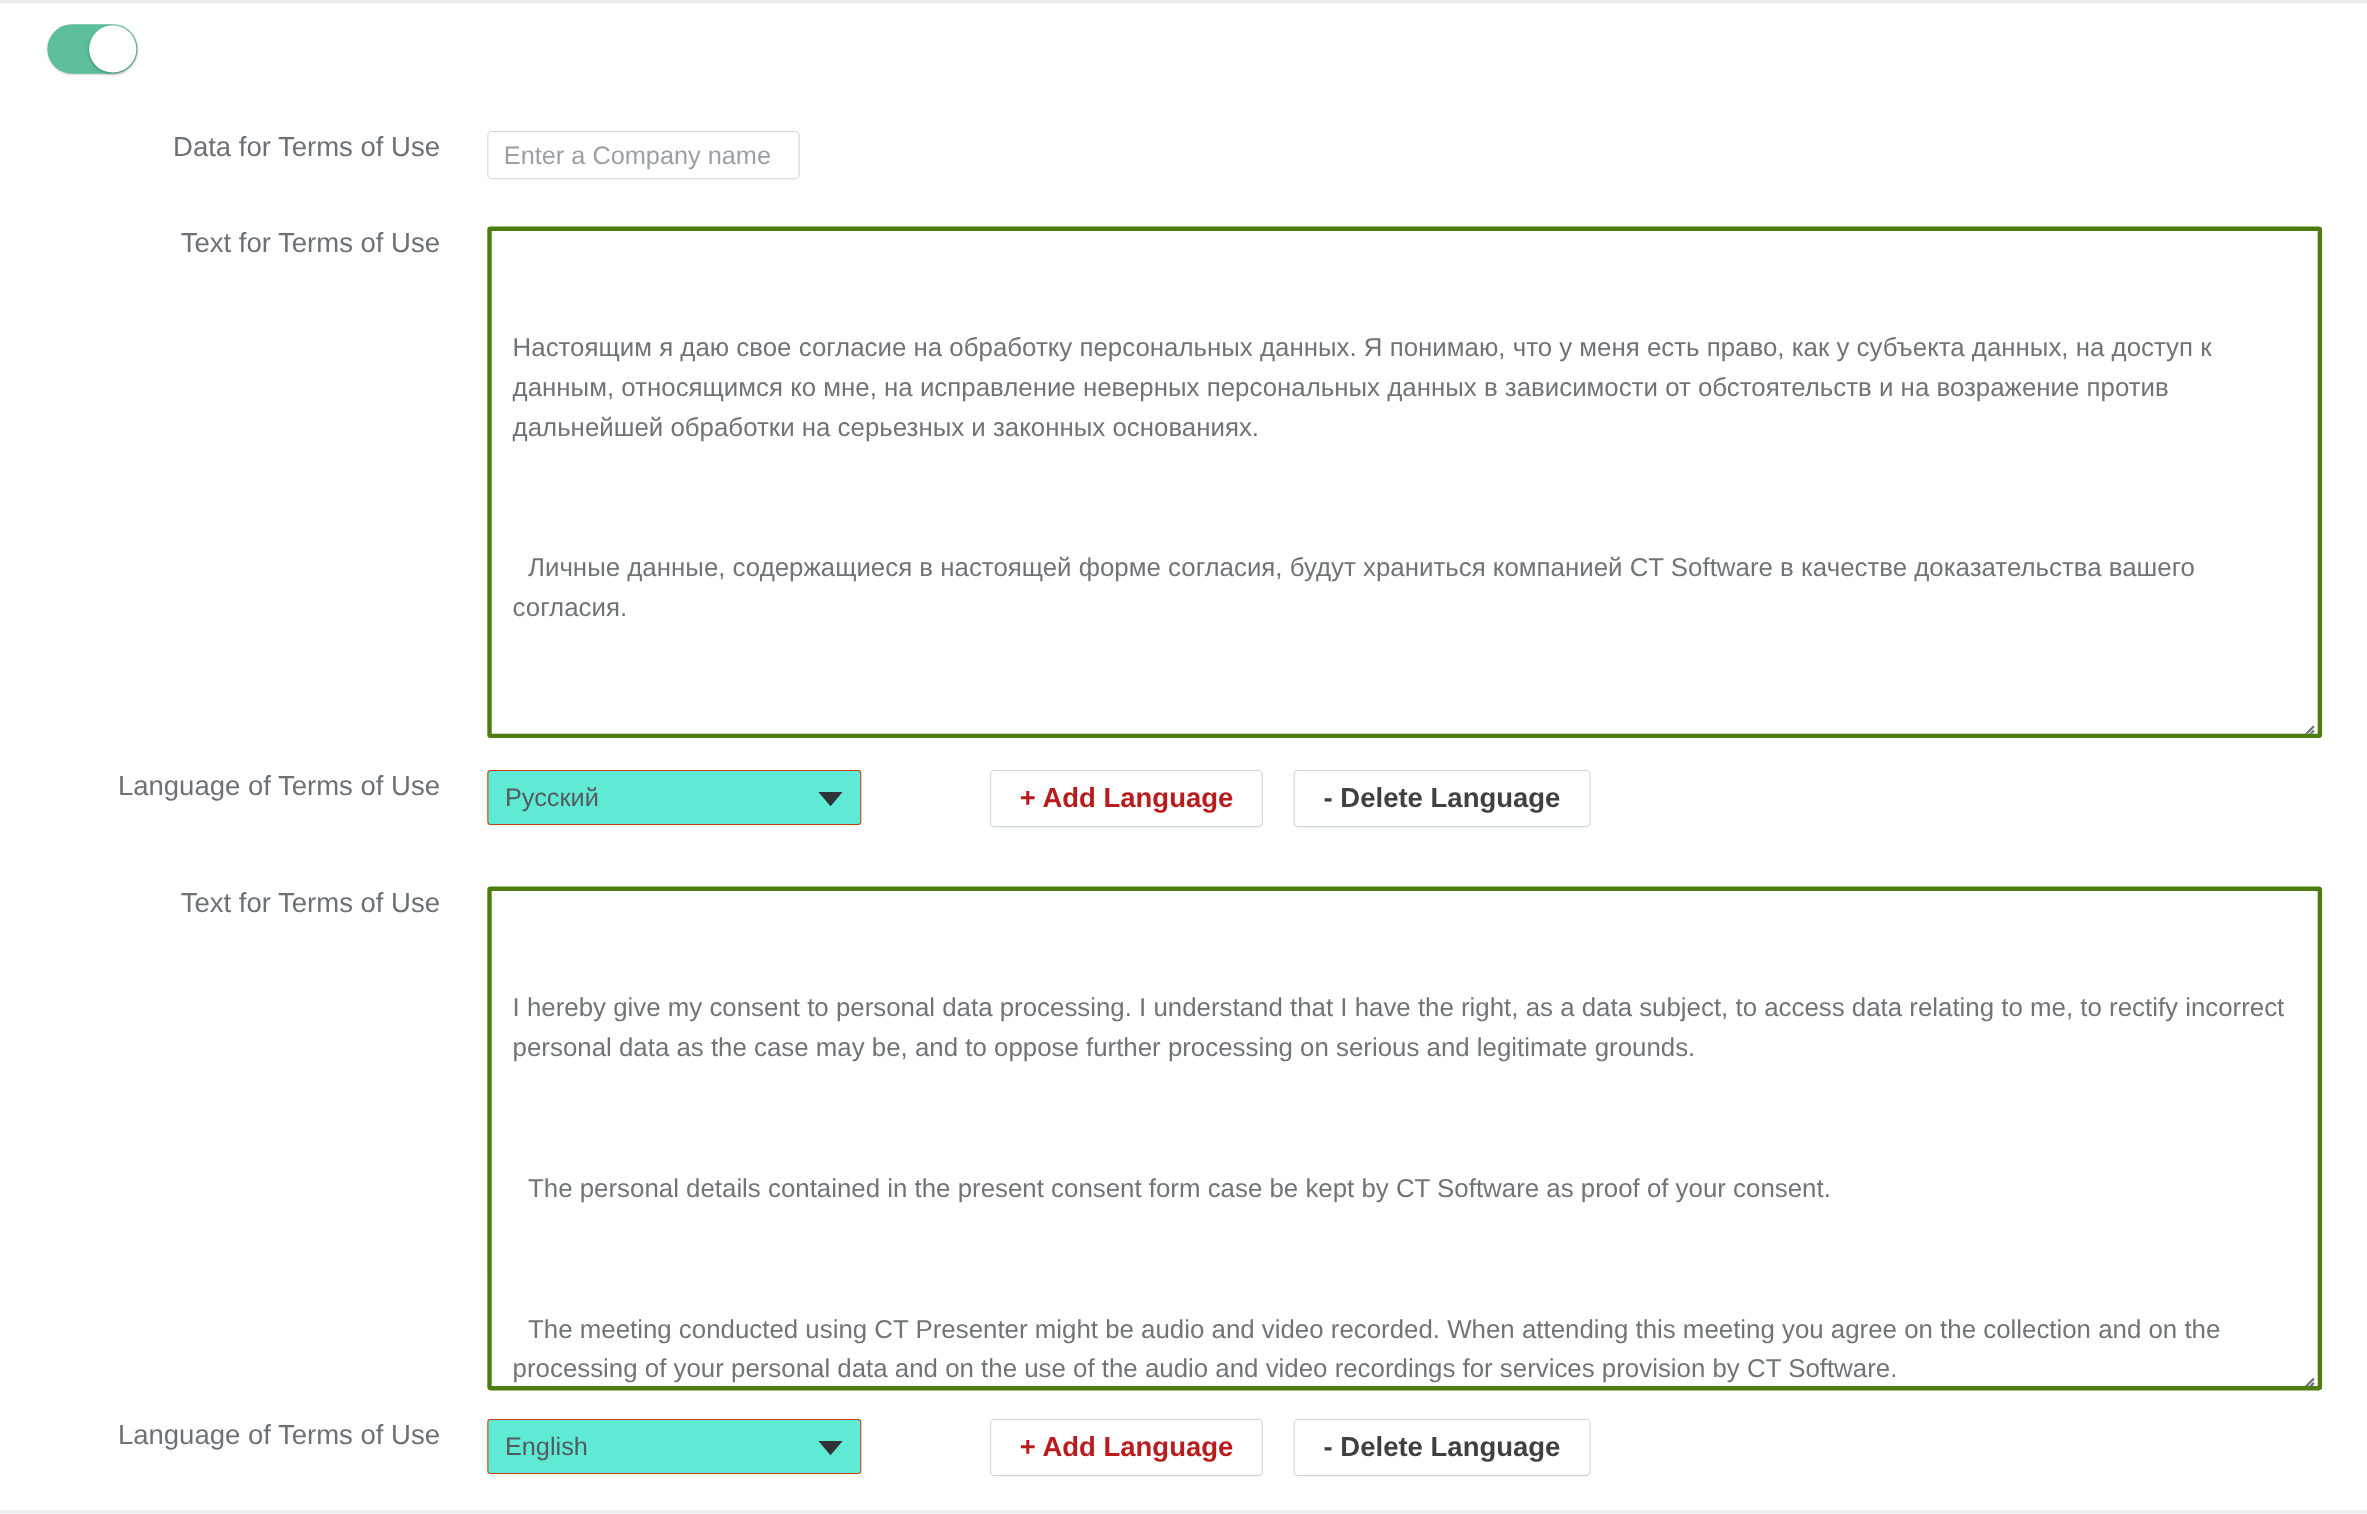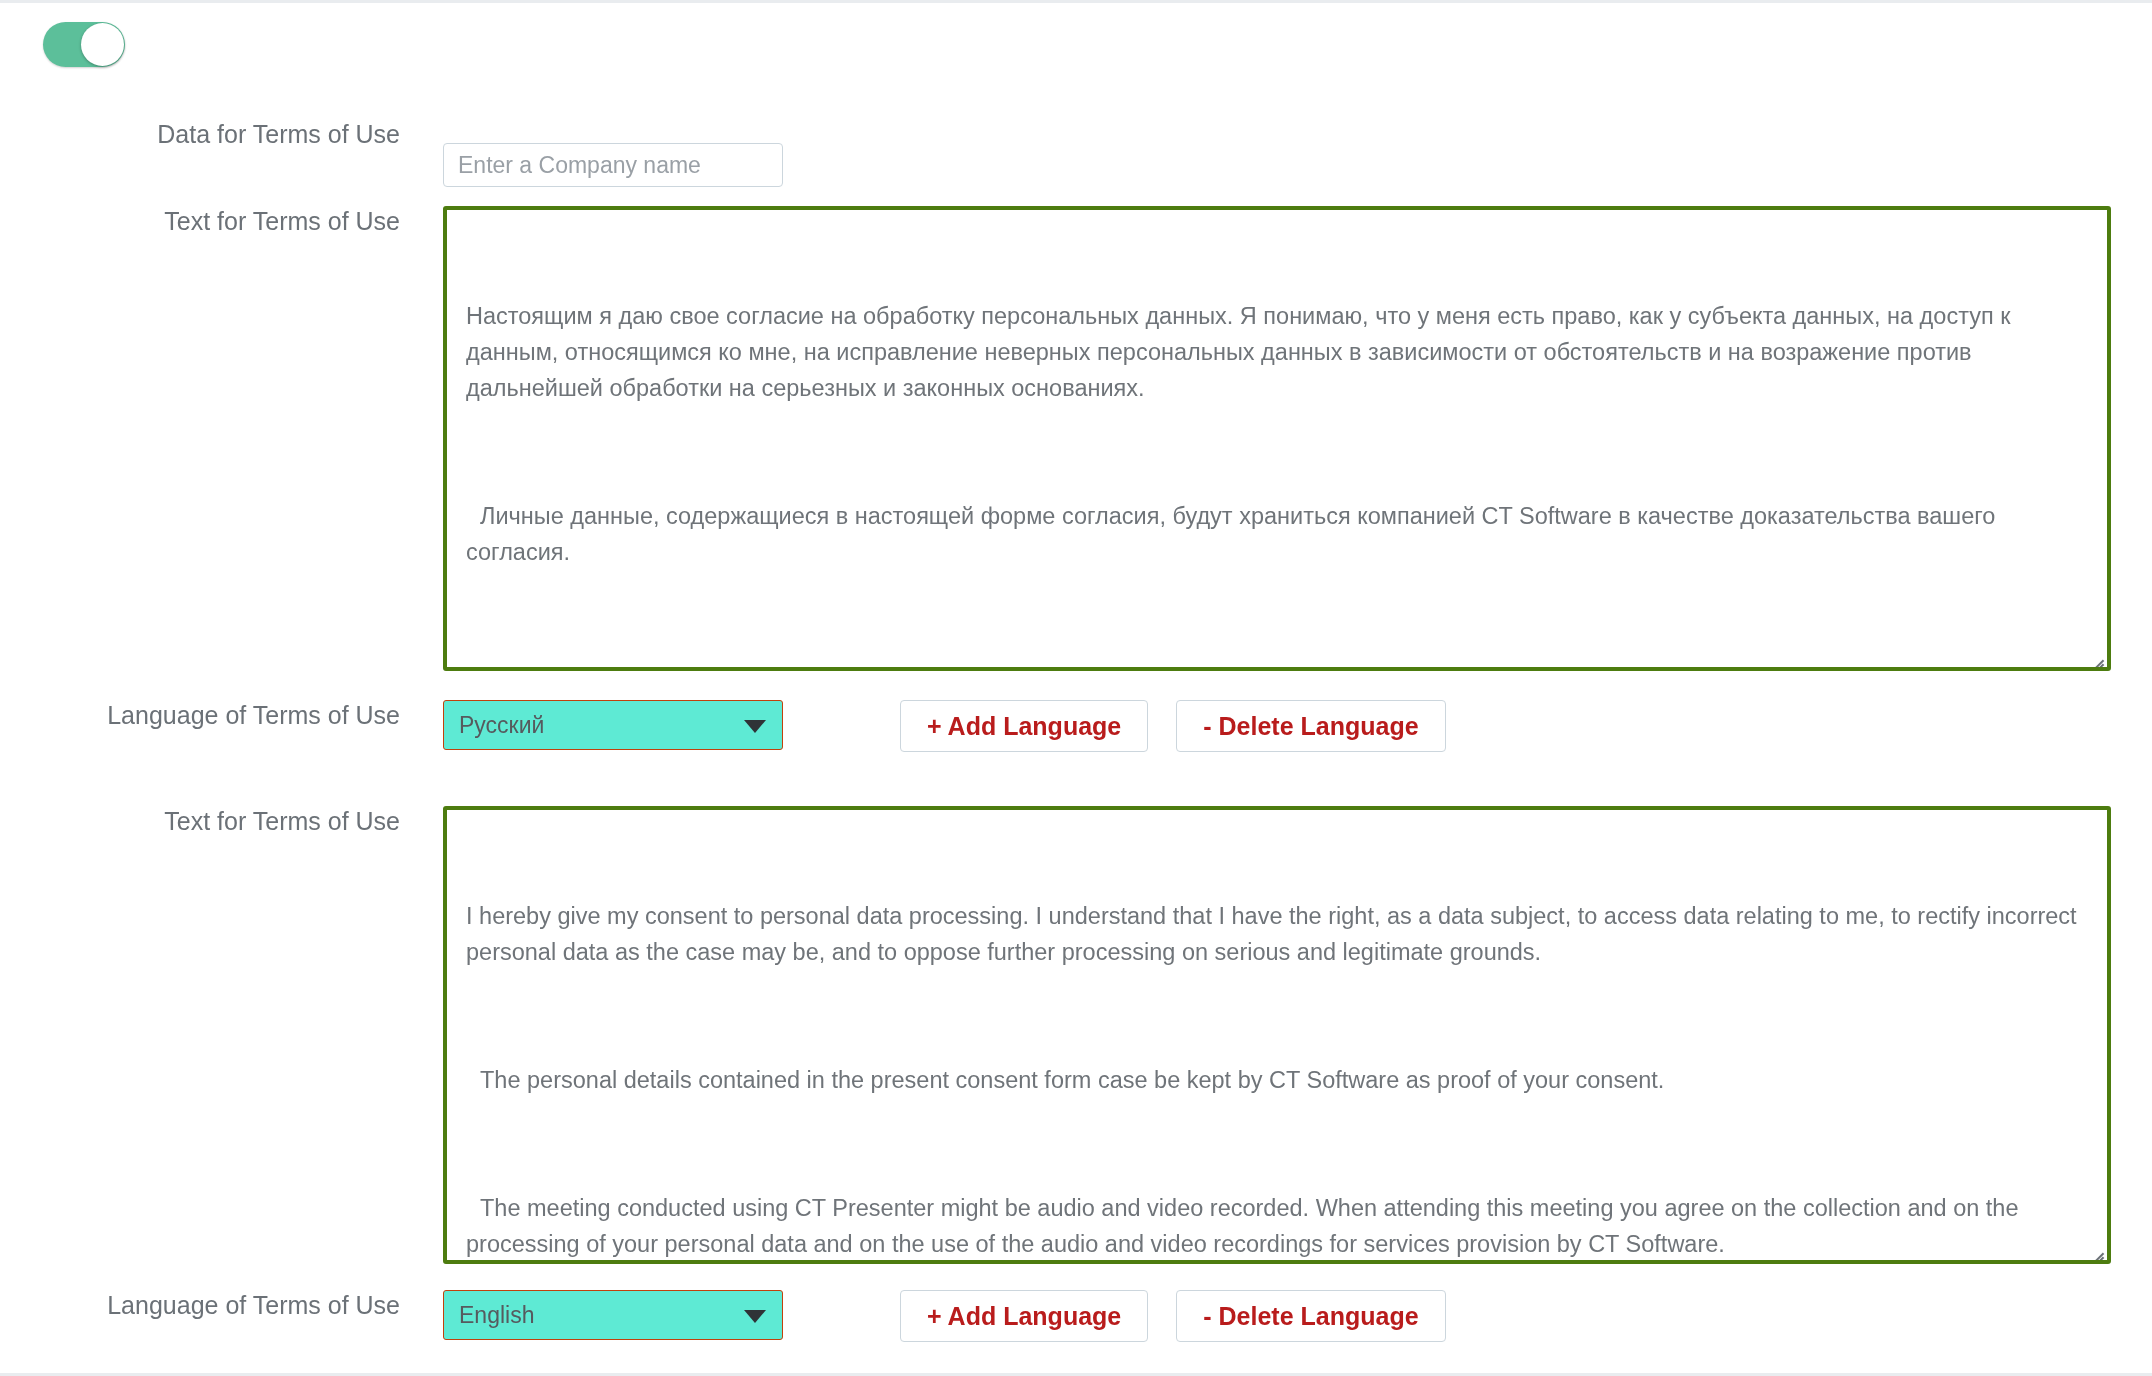--- a/index.html
+++ b/index.html
@@ -53,31 +53,30 @@
     position: absolute;
     top: 1px; right: 1px;
     width: 43px; height: 43px;
     border-radius: 50%;
     background: #ffffff;
     box-shadow: 0 1px 3px rgba(0,0,0,.30);
   }
 
   
   .tinput {
-    width: 340px; height: 44px;
+    width: 284px; height: 44px;
     border: 1px solid #ccd6dd;
     border-radius: 4px;
     background: #fff;
     color: #8c9196;
     font-size: 23px;
     font-family: "Liberation Sans", sans-serif;
     padding: 0 14px;
     line-height: 42px;
     outline: none;
-    margin-top: 24px;
   }
   .tinput::placeholder { color: #9aa0a6; opacity: 1; }
 
   
   .tabox {
     position: relative;
     border: 4px solid #4d7c0f;
     border-radius: 3px;
     background: #fff;
     overflow: hidden;
@@ -144,21 +143,21 @@
     font-size: 25px;
     font-weight: 700;
     font-family: "Liberation Sans", sans-serif;
     line-height: 50px;
     text-align: center;
     padding: 0 26px;
     cursor: pointer;
     white-space: nowrap;
   }
   .btn.add { color: #b91c1c; }
-  .btn.del { color: #b91c1c; }
+  .btn.del { color: #404040; }
 </style>
 </head>
 <body>
 
 <div class="page">
 
   <div class="top-rule"></div>
 
   <div class="row" style="left:0; top:22px;">
     <div style="width:43px;"></div>

